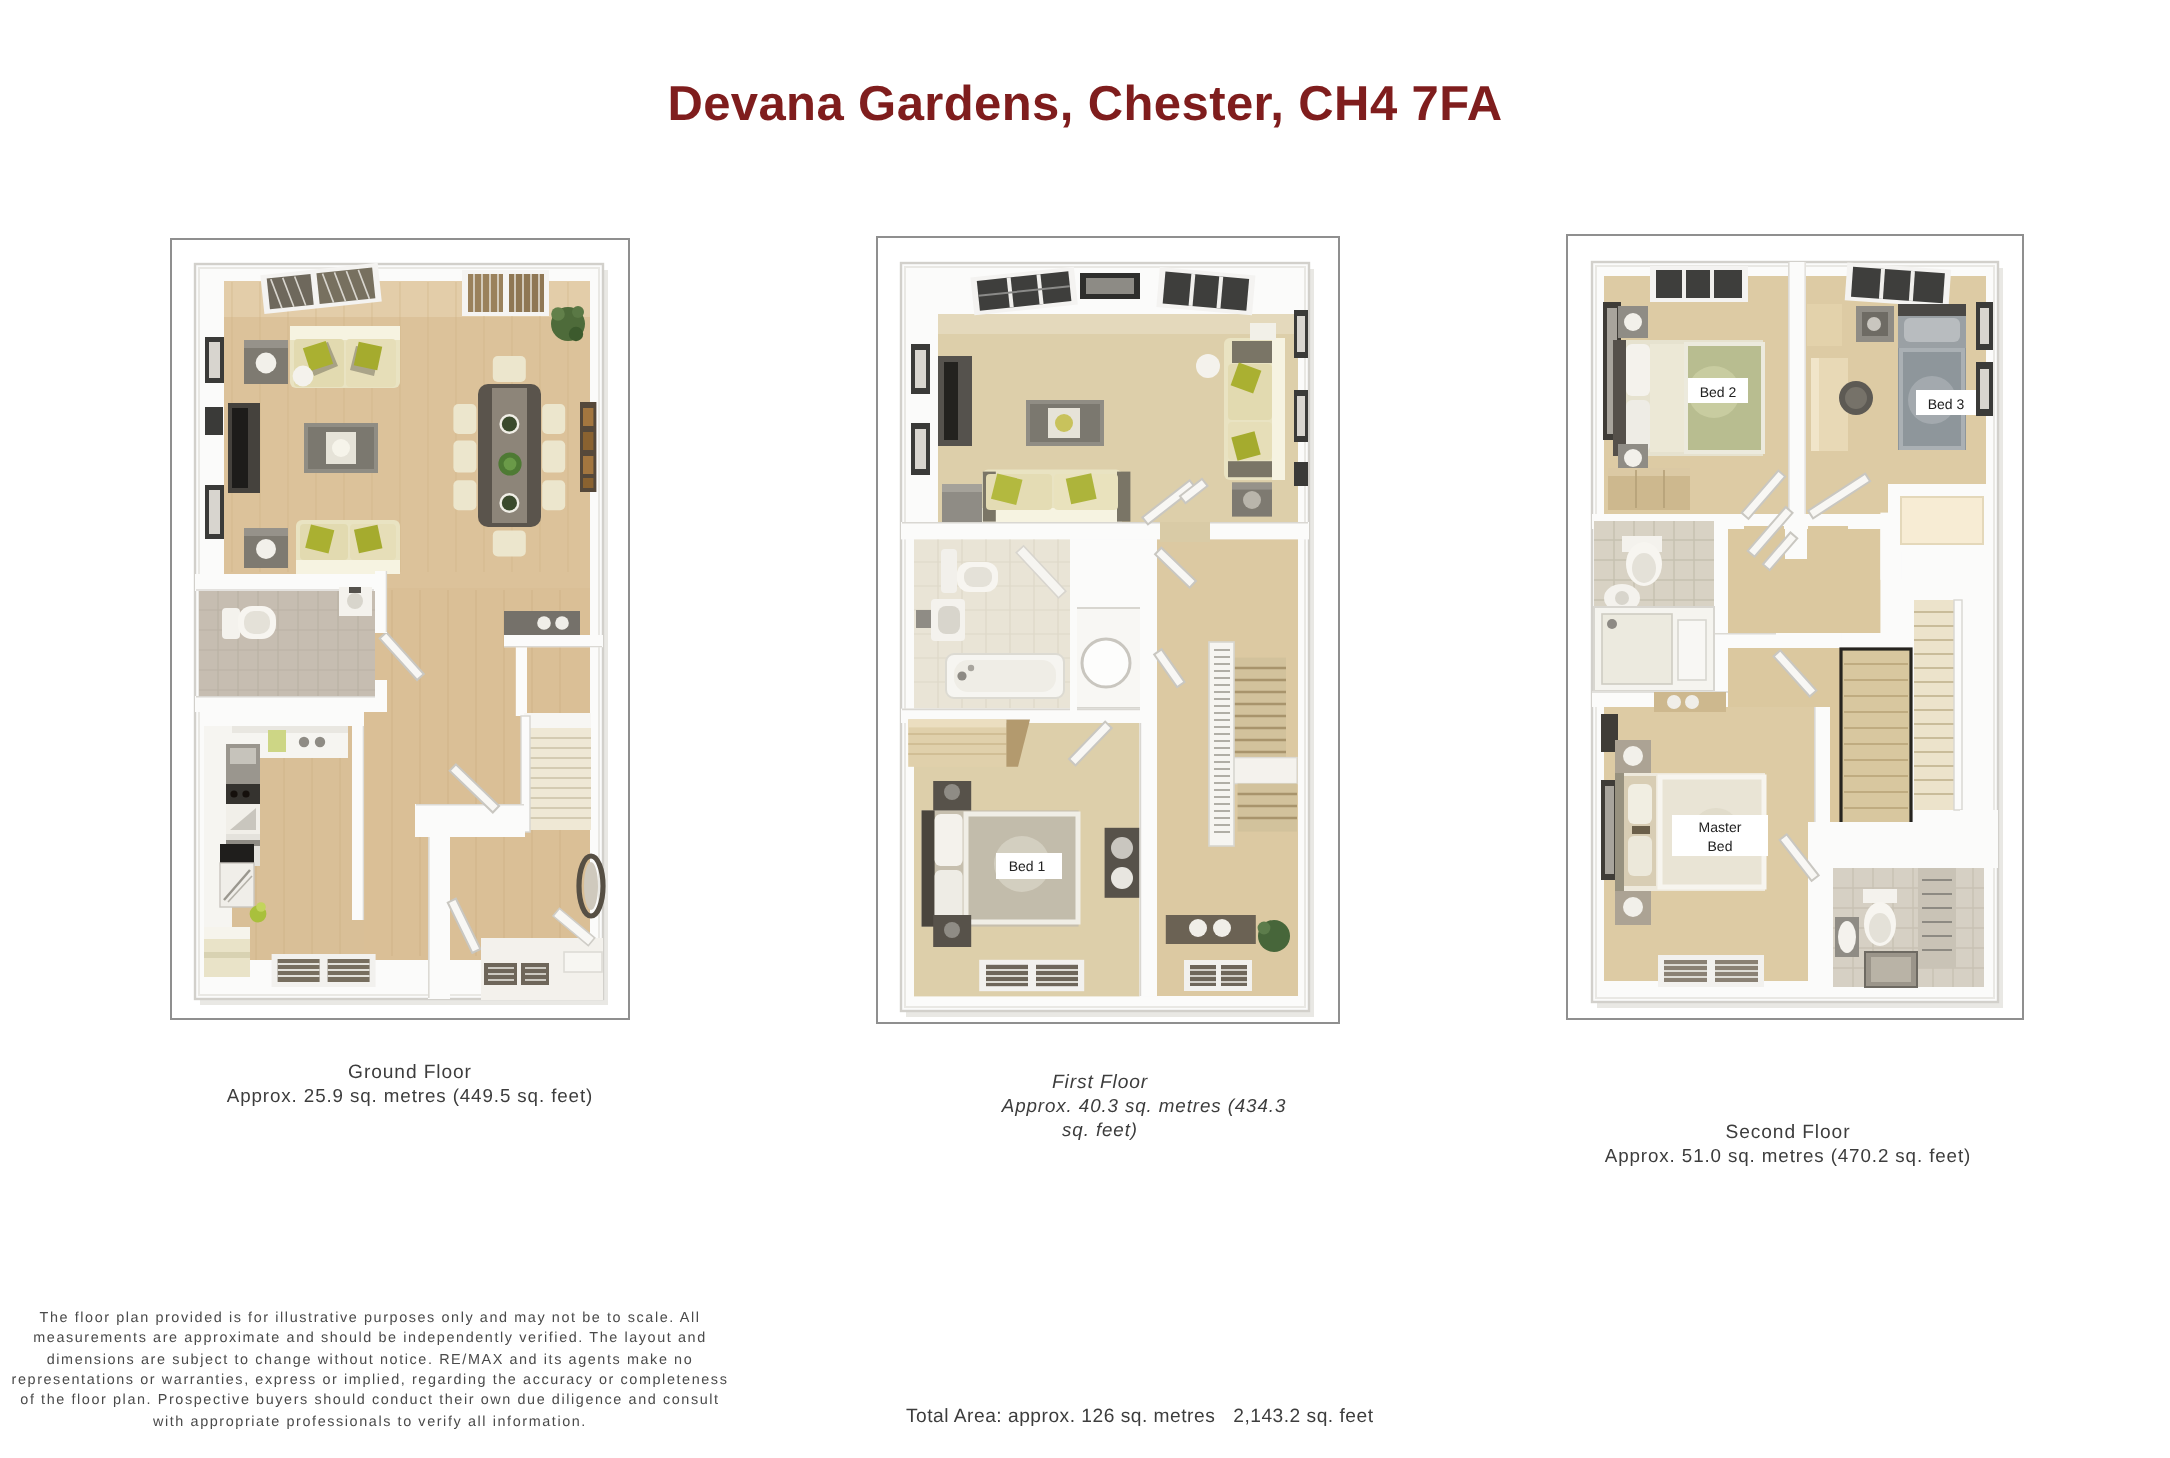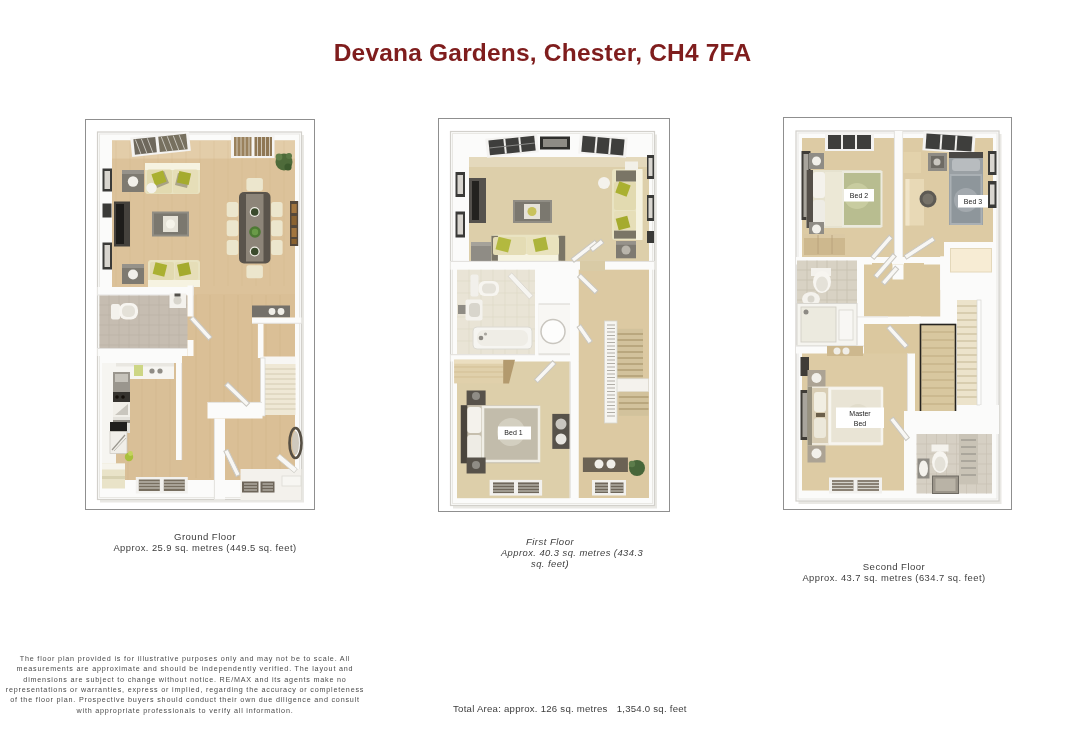--- a/index.html
+++ b/index.html
@@ -810,17 +810,17 @@
         <line x1="177" y1="350" x2="192" y2="350"></line>
         <line x1="177" y1="357" x2="192" y2="357"></line>
 </g>
 </svg>
 </div>
 
 <div class="cap" style="left:105px;top:531px;width:200px;">Ground Floor<br><span style="font-size:9.4px;">Approx. 25.9 sq. metres (449.5 sq. feet)</span></div>
 
 <div class="cap" style="left:450px;top:536px;width:200px;font-style:italic;">First Floor<br><span style="font-size:9.4px;margin-left:44px;">Approx. 40.3 sq. metres (434.3 sq. feet)</span></div>
 
-<div class="cap" style="left:794px;top:548px;width:200px;margin-top:13px;">Second Floor<br><span style="font-size:9.4px;">Approx. 43.7 sq. metres (634.7 sq. feet)</span></div>
+<div class="cap" style="left:794px;top:548px;width:200px;margin-top:13px;">Second Floor<br><span style="font-size:9.4px;">Approx. 51.0 sq. metres (470.2 sq. feet)</span></div>
 
 <div style="position:absolute;left:5px;top:654px;width:360px;text-align:center;font-size:7.2px;line-height:10.35px;color:#4a4a4a;letter-spacing:0.8px;">The floor plan provided is for illustrative purposes only and may not be to scale. All<br>measurements are approximate and should be independently verified. The layout and<br>dimensions are subject to change without notice. RE/MAX and its agents make no<br>representations or warranties, express or implied, regarding the accuracy or completeness<br>of the floor plan. Prospective buyers should conduct their own due diligence and consult<br>with appropriate professionals to verify all information.</div>
 
-<div style="position:absolute;left:453px;top:703px;font-size:9.6px;color:#3d3d3d;letter-spacing:0.25px;">Total Area: approx. 126 sq. metres<span style="margin-left:9px;">1,354.0 sq. feet</span></div>
+<div style="position:absolute;left:453px;top:703px;font-size:9.6px;color:#3d3d3d;letter-spacing:0.25px;">Total Area: approx. 126 sq. metres<span style="margin-left:9px;">2,143.2 sq. feet</span></div>
 
 </body></html>

